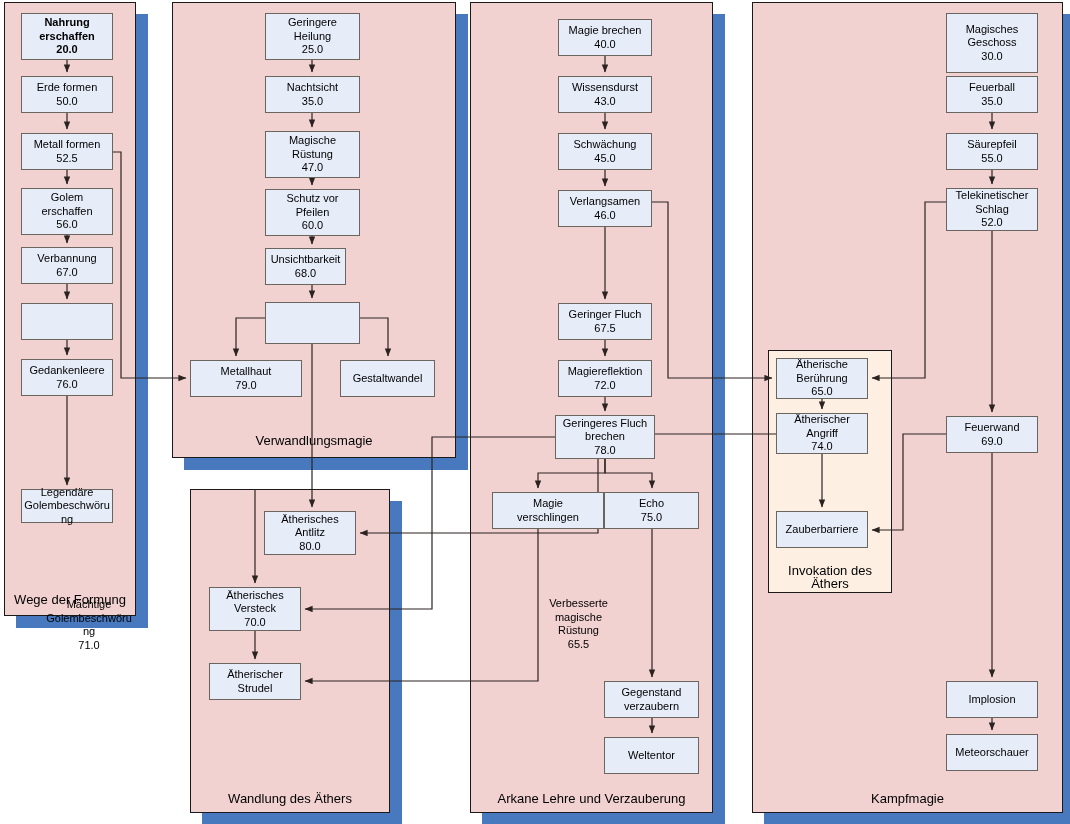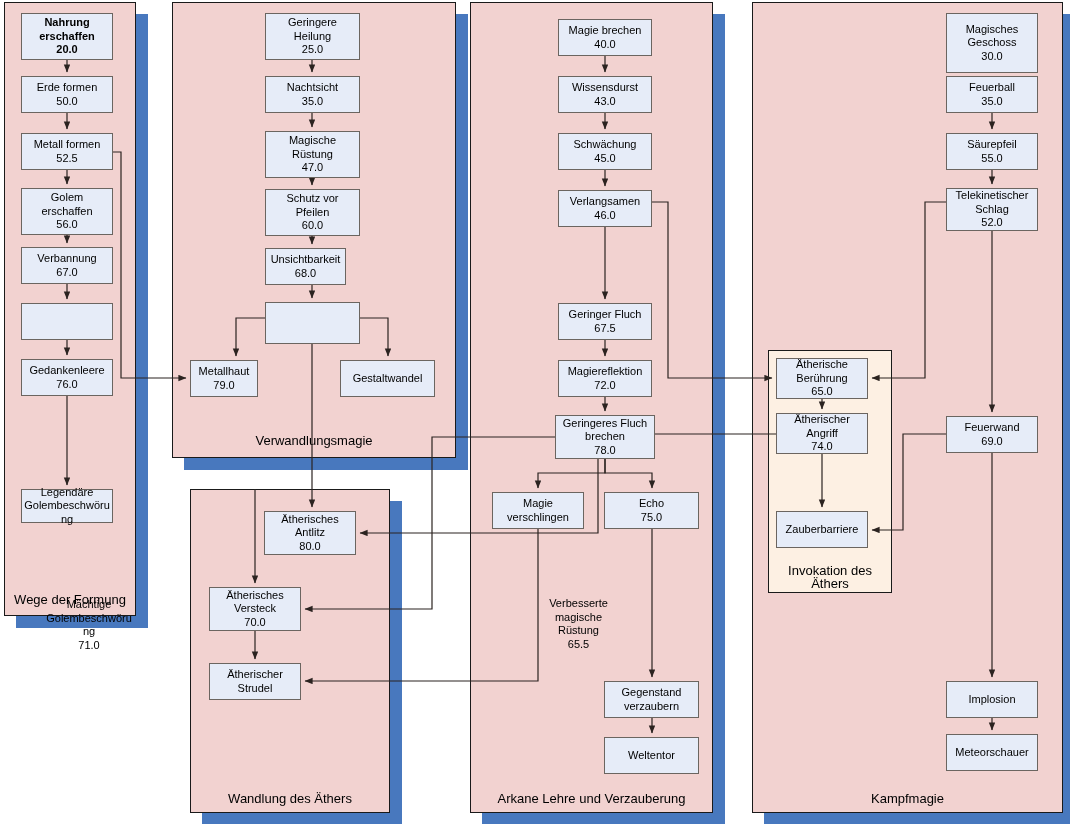--- a/index.html
+++ b/index.html
@@ -164,21 +164,21 @@
   <div class="node" style="left:265px;top:248px;width:81px;height:37px;">
       <span class="inner">Unsichtbarkeit
 68.0</span>
     </div>
   <div class="node" style="left:265px;top:302px;width:95px;height:42px;">
       <span class="inner" style="position:absolute;left:265px;top:294px;width:95px;">Verbesserte
 magische
 Rüstung
 65.5</span>
     </div>
-  <div class="node" style="left:190px;top:360px;width:68px;height:37px;">
+  <div class="node" style="left:190px;top:360px;width:112px;height:37px;">
       <span class="inner">Metallhaut
 79.0</span>
     </div>
   <div class="node" style="left:340px;top:360px;width:95px;height:37px;">
       <span class="inner">Gestaltwandel</span>
     </div>
 
   <div class="node" style="left:264px;top:511px;width:92px;height:44px;">
       <span class="inner">Ätherisches
 Antlitz
@@ -216,21 +216,21 @@
     </div>
   <div class="node" style="left:558px;top:360px;width:94px;height:37px;">
       <span class="inner">Magiereflektion
 72.0</span>
     </div>
   <div class="node" style="left:555px;top:415px;width:100px;height:44px;">
       <span class="inner">Geringeres Fluch
 brechen
 78.0</span>
     </div>
-  <div class="node" style="left:492px;top:492px;width:92px;height:37px;">
+  <div class="node" style="left:492px;top:492px;width:112px;height:37px;">
       <span class="inner">Magie
 verschlingen</span>
     </div>
   <div class="node" style="left:604px;top:492px;width:95px;height:37px;">
       <span class="inner">Echo
 75.0</span>
     </div>
   <div class="node" style="left:604px;top:681px;width:95px;height:37px;">
       <span class="inner">Gegenstand
 verzaubern</span>

